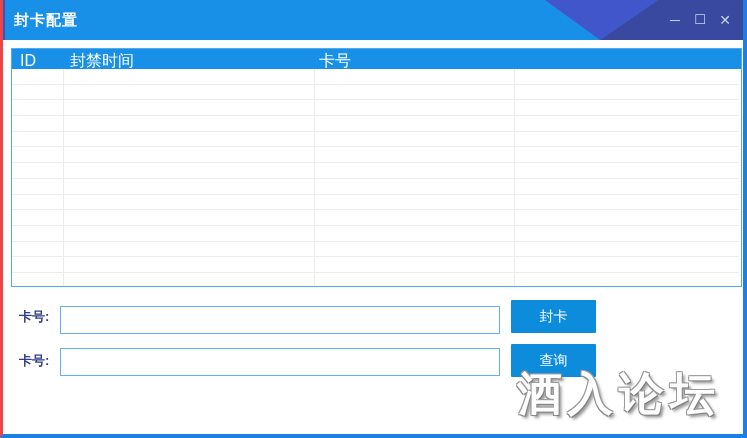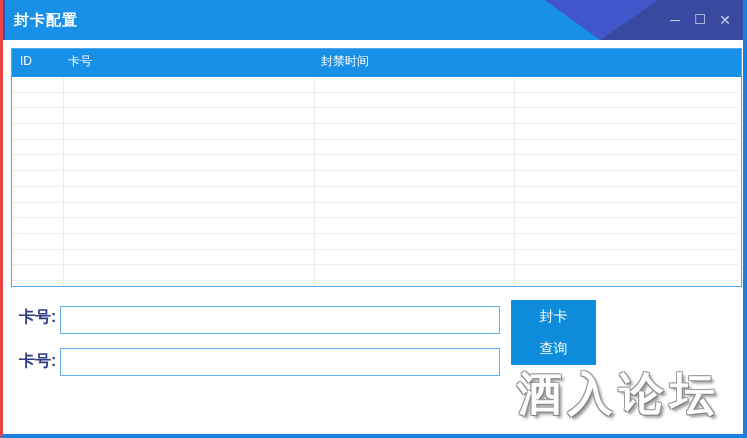--- a/index.html
+++ b/index.html
@@ -26,51 +26,51 @@
     color:#c9d3ea; font-size:14px; line-height:16px; cursor:pointer; user-select:none;
   }
   .win-btn.max { font-size:13px; }
   
   .table-panel {
     position:absolute; left:8px; top:48px; width:731px; height:239px;
     border:1px solid #54a8f0; background:#ffffff; overflow:hidden;
   }
   .thead {
     display:grid; grid-template-columns:52px 251px 200px 1fr;
-    height:28px; background:#1890e8; color:#ffffff; font-size:12px;
+    height:20px; background:#1890e8; color:#ffffff; font-size:16px;
   }
   .thead .th { line-height:24px; overflow:hidden; white-space:nowrap; }
   .th.c0 { padding-left:8px; }
   .th.c1 { padding-left:4px; }
   .th.c2 { padding-left:6px; }
   .th.c3 { padding-left:3px; }
   .tbody { width:727px; }
   .trow {
     display:grid; grid-template-columns:52px 251px 200px 1fr;
     height:15.7px; border-bottom:1px solid #ededed;
   }
   .trow .td { border-right:1px solid #ededed; }
   .trow .td:last-child { border-right:none; }
   
   .field-label {
     position:absolute; left:16px; height:28px; line-height:28px;
-    color:#2f3c86; font-size:16px; font-weight:700;
+    color:#2f3c86; font-size:13px; font-weight:700;
   }
   .card-input {
     position:absolute; left:57px; width:440px; height:28px;
     border:1px solid #63b1f1; background:#ffffff; font-size:13px; padding:0 6px;
     outline:none; color:#333;
   }
   .action-btn {
     position:absolute; left:508px; width:85px; height:33px;
     background:#0e8cdc; color:#ffffff; border:none; border-radius:1px;
     font-size:14px; cursor:pointer; font-family:inherit;
   }
   .label-1 { top:303px; } .input-1 { top:306px; } .btn-1 { top:300px; }
-  .label-2 { top:347px; } .input-2 { top:348px; } .btn-2 { top:332px; }
+  .label-2 { top:347px; } .input-2 { top:348px; } .btn-2 { top:344px; }
   
   .watermark {
     position:absolute; right:22px; bottom:10px; z-index:10;
     font-size:45px; font-weight:700; letter-spacing:6px; color:#ffffff;
     text-shadow:
       -1px -1px 0 #9a9a9a, 1px -1px 0 #9a9a9a, -1px 1px 0 #8a8a8a, 1px 1px 0 #7a7a7a,
       3px 3px 3px rgba(70,70,70,0.55);
     pointer-events:none; white-space:nowrap;
   }
 </style>
@@ -89,22 +89,22 @@
     <div class="win-controls">
       <span class="win-btn">─</span>
       <span class="win-btn max">☐</span>
       <span class="win-btn">✕</span>
     </div>
   </div>
 
   <div class="table-panel">
     <div class="thead">
       <div class="th c0">ID</div>
+      <div class="th c2">封禁时间</div>
       <div class="th c1">卡号</div>
-      <div class="th c2">封禁时间</div>
     </div>
     <div class="tbody" id="table-body">
         <div class="trow">
           <div class="td"></div>
           <div class="td"></div>
           <div class="td"></div>
           <div class="td"></div>
         </div>
         <div class="trow">
           <div class="td"></div>

